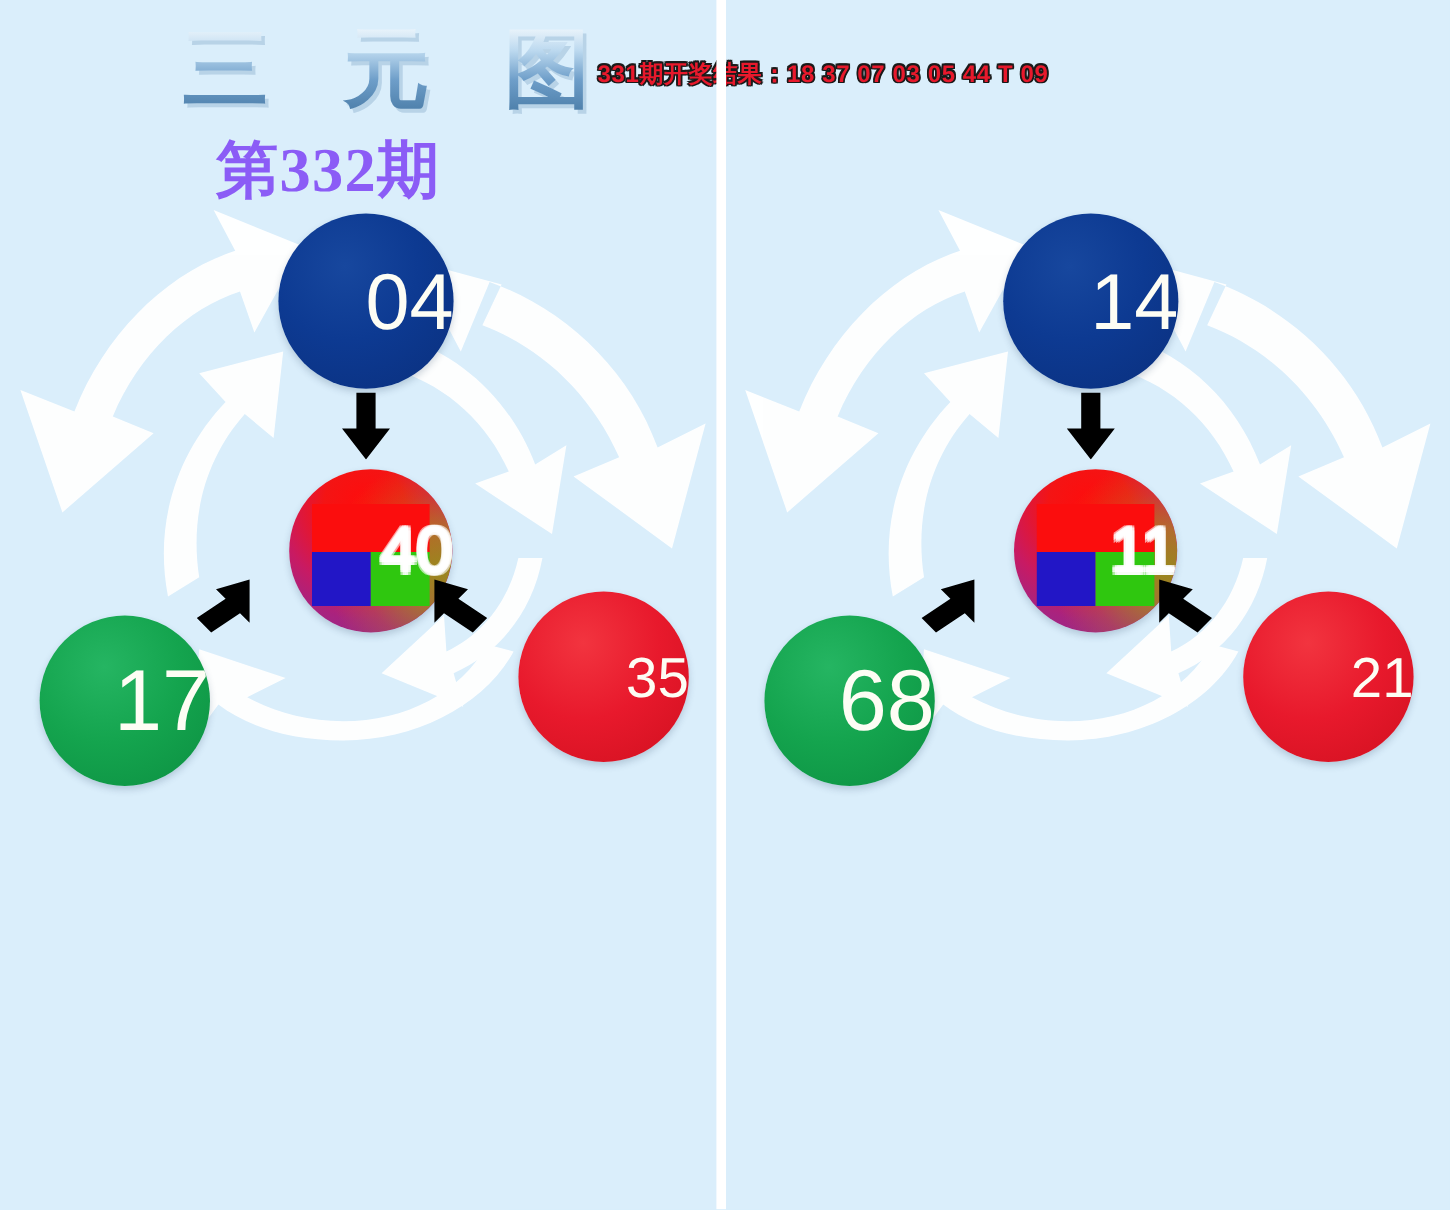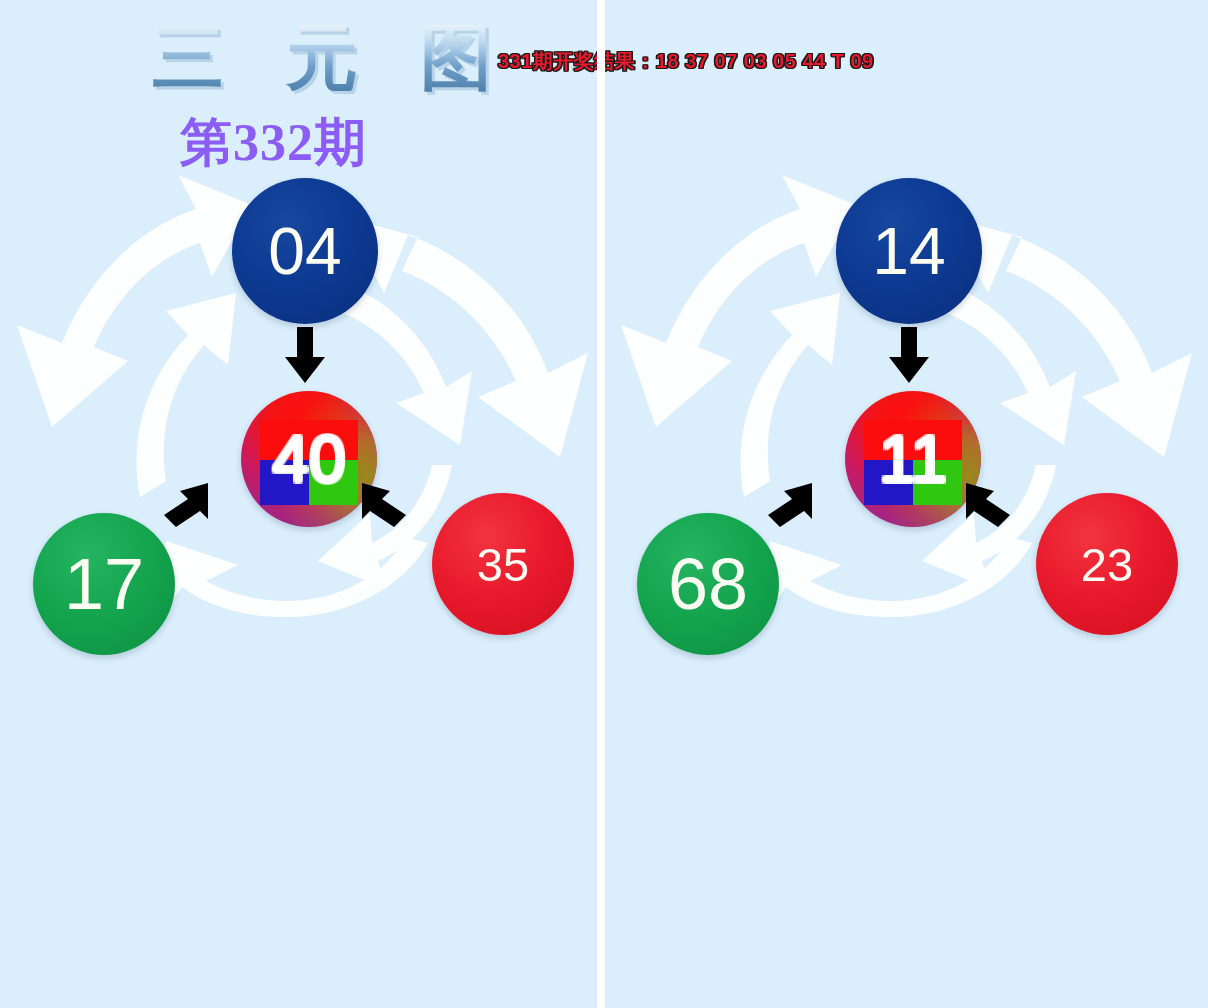--- a/index.html
+++ b/index.html
@@ -55,21 +55,21 @@
   
   .panel{position:absolute;top:165px;width:600px;height:500px;}
   .panel.left{left:0;}
   .panel.right{left:604px;}
 
   .arrows{position:absolute;left:0;top:0;width:600px;height:500px;}
 
   
   .ball{
     position:absolute;border-radius:50%;
-    display:flex;align-items:center;justify-content:center;
+    display:flex;align-items:center;justify-content:flex-end;
     font-family:"Liberation Sans", sans-serif;
     font-weight:normal;color:#fdfdf4;
     box-shadow:0 3px 6px rgba(40,70,100,.22);
     overflow:hidden;
   }
   .ball span{position:relative;z-index:5;line-height:1;display:block;}
 
   .ball-top{
     left:232px;top:13px;width:146px;height:146px;
     background:radial-gradient(circle at 38% 30%, #17479e 0%, #0d3a92 45%, #0a2f7d 100%);
@@ -80,21 +80,21 @@
     background:radial-gradient(circle at 38% 30%, #25b562 0%, #14a44e 48%, #0c8f41 100%);
     font-size:72px;
   }
   .ball-right{
     left:432px;top:328px;width:142px;height:142px;
     background:radial-gradient(circle at 38% 30%, #f2343f 0%, #e8192c 48%, #d0101f 100%);
     font-size:47px;
   }
   .ball-center{
     left:241px;top:226px;width:136px;height:136px;
-    font-size:66px;
+    font-size:54px;
     background:radial-gradient(circle at 46% 22%,
         #ff0c0c 0%, #f41414 26%, #c81a63 56%, #a8237f 74%, #8c2f90 100%);
     box-shadow:0 3px 6px rgba(40,70,100,.22);
   }
   
   .cb-wash{
     position:absolute;inset:0;border-radius:50%;
     background:radial-gradient(circle at 92% 62%,
       rgba(150,145,20,.92) 0%, rgba(168,140,26,.72) 22%, rgba(190,120,30,.30) 42%, rgba(0,0,0,0) 62%);
     z-index:1;
@@ -255,21 +255,21 @@
       <path fill="#000000" d="M2 2 L30 10 L22 18 L46 34 L34 46 L10 30 L2 38 Z"></path>
     </svg>
 
     <div class="ball ball-top">
       <span>14</span>
     </div>
     <div class="ball ball-left">
       <span>68</span>
     </div>
     <div class="ball ball-right">
-      <span>23</span>
+      <span>21</span>
     </div>
     <div class="ball ball-center">
       <div class="cb-wash"></div>
       <div class="cb-red"></div>
       <div class="cb-blue"></div>
       <div class="cb-green"></div>
       <span>11</span>
     </div>
   </div>
 

